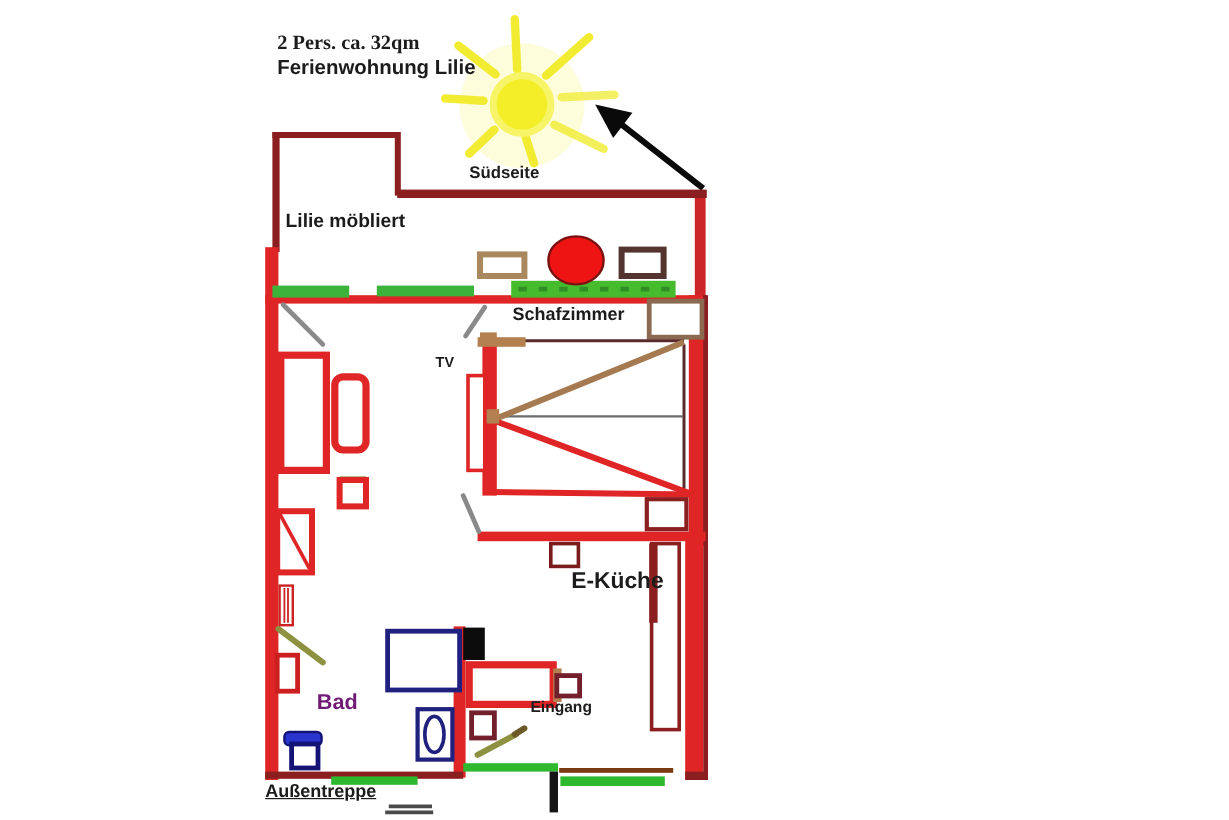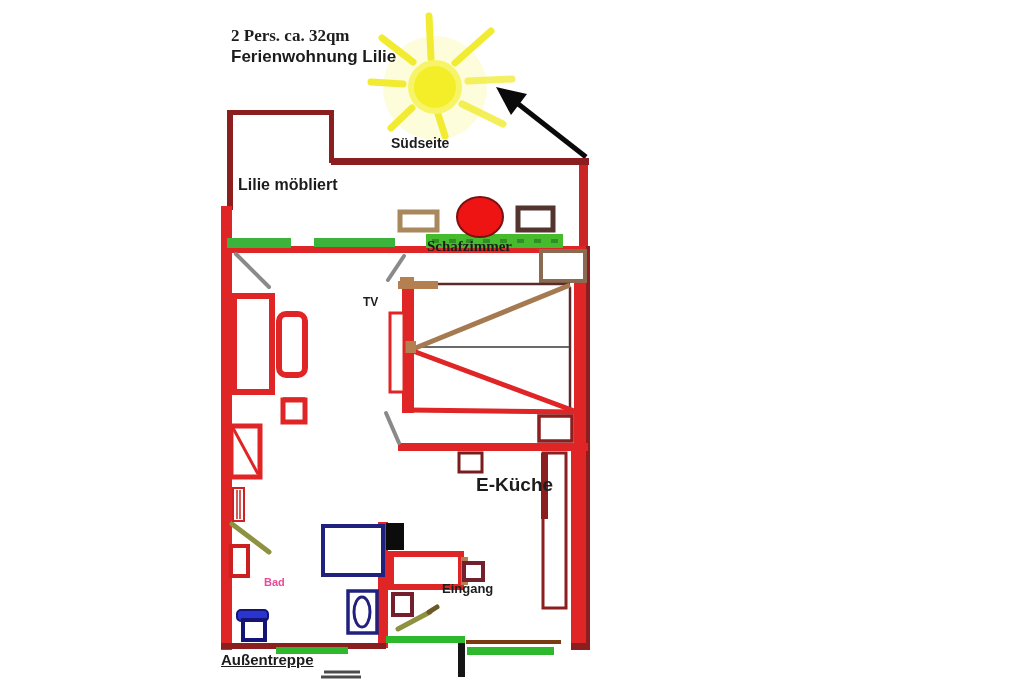--- a/index.html
+++ b/index.html
@@ -15,24 +15,24 @@
     position:absolute;
     font-weight:bold;
     color:#1c1c1c;
     white-space:nowrap;
     line-height:1.1;
   }
   .lbl-title1{left:231px;top:3px;font-size:17px;margin-top:45px;}
   .lbl-title2{left:231px;top:27px;font-size:17px;font-family:Liberation Serif, serif;}
   .lbl-south{left:391px;top:136px;font-size:14px;}
   .lbl-balcony{left:238px;top:176px;font-size:16px;}
-  .lbl-bedroom{left:427px;top:238px;font-size:15px;font-family:Liberation Serif, serif;}
+  .lbl-bedroom{left:427px;top:255px;font-size:15px;}
   .lbl-tv{left:363px;top:296px;font-size:12px;text-align:center;}
   .lbl-kitchen{left:476px;top:475px;font-size:19px;}
-  .lbl-bath{left:264px;top:576px;font-size:11px;color:#ec4899;}
+  .lbl-bath{left:264px;top:576px;font-size:18px;color:#701a75;}
   .lbl-entrance{left:442px;top:582px;font-size:13px;}
   .lbl-stairs{left:221px;top:652px;font-size:15px;text-decoration:underline;}
 </style>
 </head>
 <body>
 
 <div id="stage">
 
   <svg id="plan-svg" width="1024" height="683" viewBox="0 0 1024 683">
 

